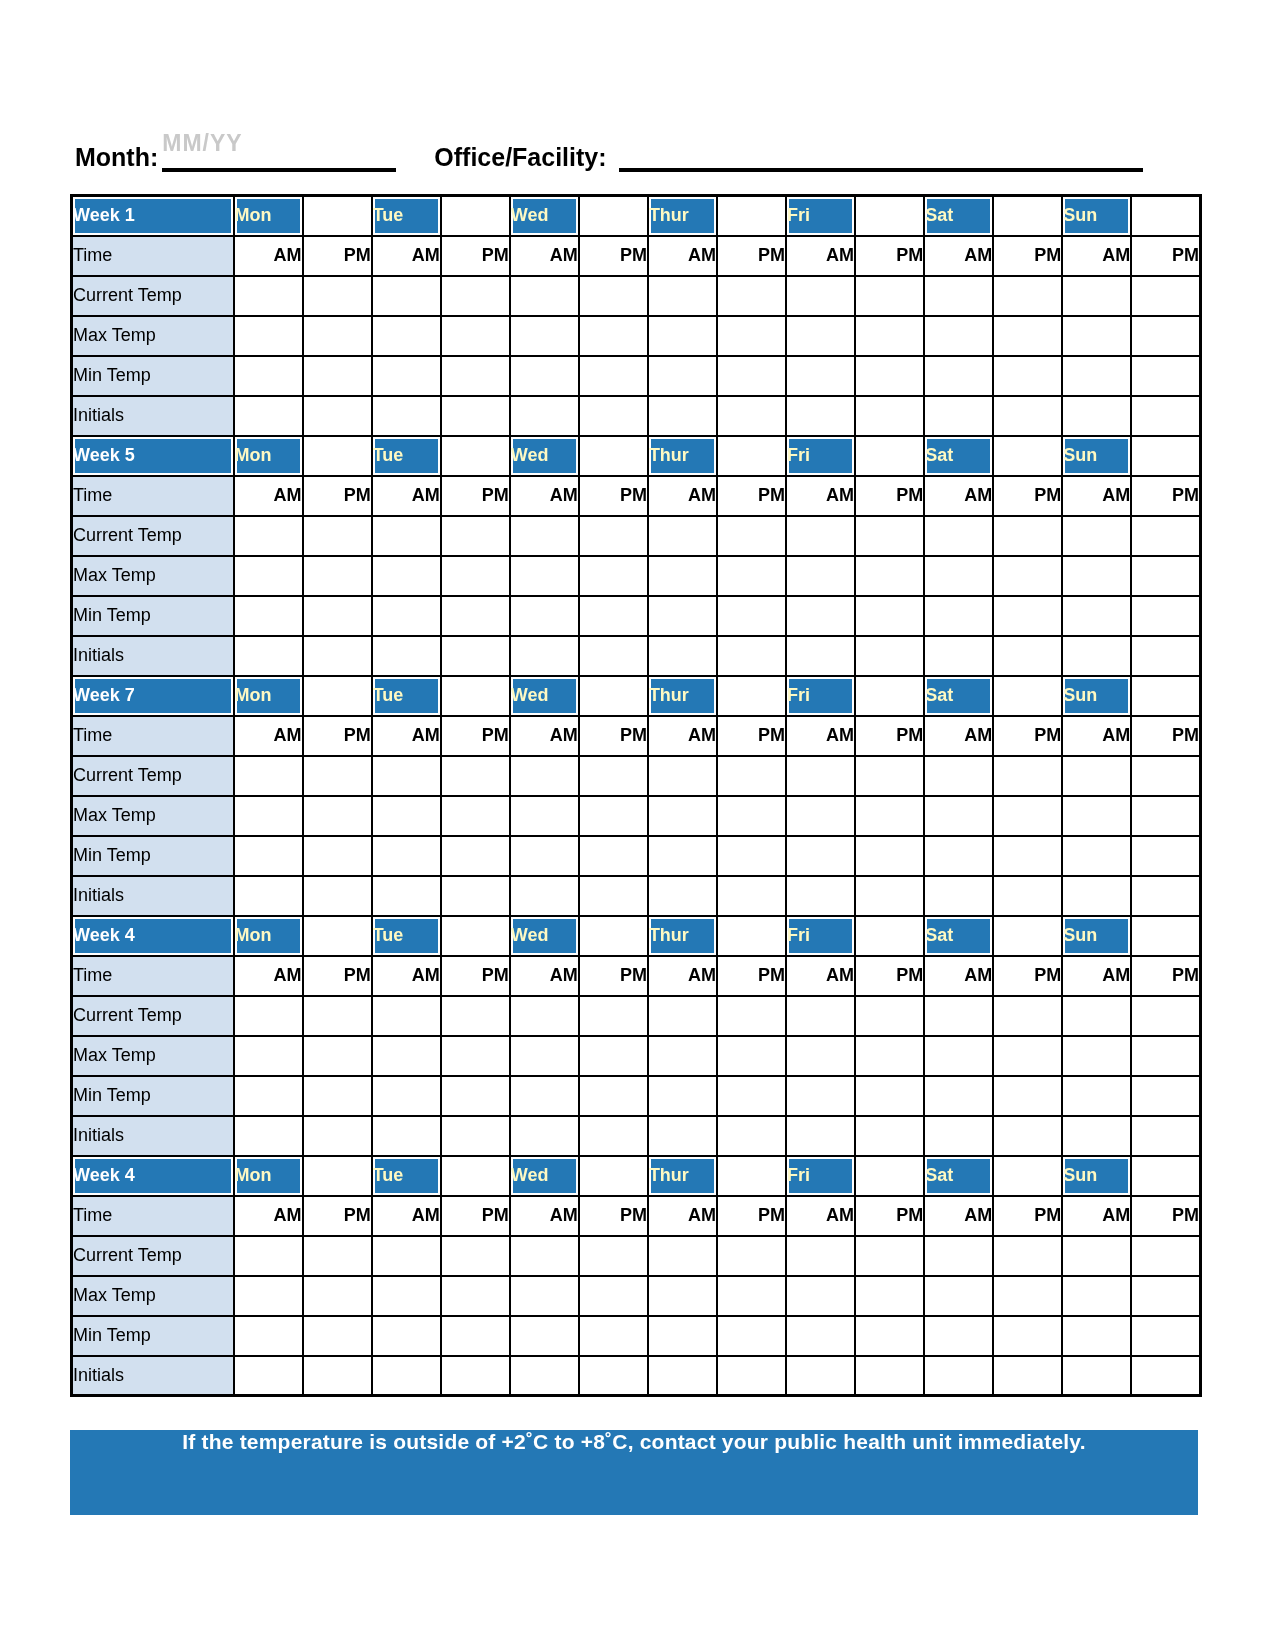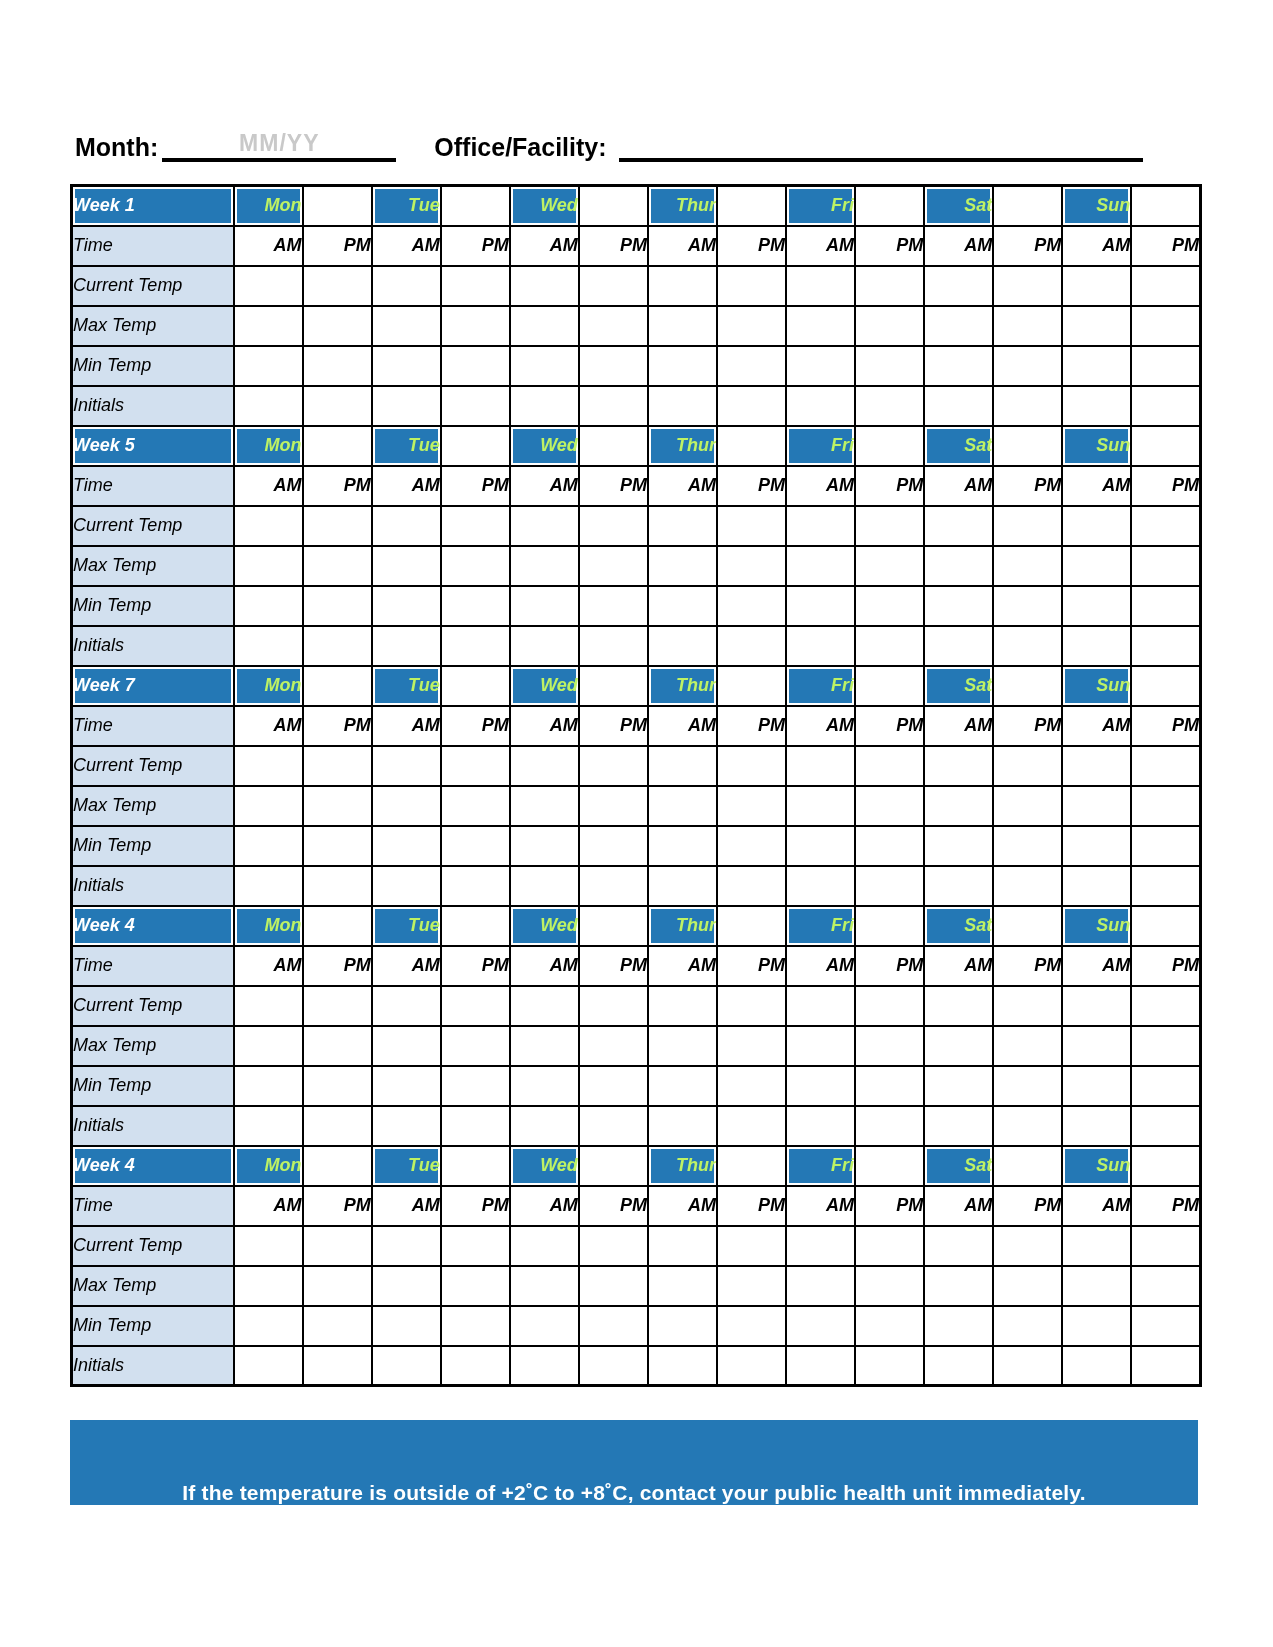--- a/index.html
+++ b/index.html
@@ -21,68 +21,67 @@
     display:flex; align-items:flex-end;
     margin:130px 130px 0 75px;
   }
   .form-label{
     font-weight:bold; font-size:25px; line-height:1.15;
     white-space:nowrap; color:#000;
   }
   .month-line{
     display:inline-block; width:234px;
     border-bottom:4px solid var(--border-black);
-    text-align:center; padding-bottom:1px; margin-left:4px;
+    text-align:left; padding-bottom:11px; margin-left:4px;
   }
   .placeholder{
     color:var(--placeholder-gray); font-weight:bold; font-size:23px;
     letter-spacing:1px;
   }
   .office-label{ margin-left:38px; }
   .office-line{
     flex:1; margin-left:12px; height:0;
     border-bottom:4px solid var(--border-black);
   }
   
   .log-table{
     border-collapse:collapse; table-layout:fixed;
     width:1132px; margin:22px 12px 0 70px;
     border:3px solid var(--border-black);
-    font-style:italic;
   }
   .label-col{ width:162px; }
   .log-table td{
     border:2px solid var(--border-black);
     height:40px; padding:0; vertical-align:middle;
     font-size:18px; overflow:hidden;
   }
   .week-cell{
     background:var(--header-blue); color:#fff; font-weight:bold;
     font-size:18px; padding-left:12px;
     box-shadow:inset 0 0 0 2px #ffffff;
   }
   .day-cell{
-    background:var(--header-blue); color:#bef264; font-weight:bold;
-    font-size:17px; text-align:right;
+    background:var(--header-blue); color:#fef9c3; font-weight:bold;
+    font-size:17px; text-align:left;
     box-shadow:inset 0 0 0 2px #ffffff;
   }
   .gap-cell{ background:#ffffff; }
   .label-cell{
     background:var(--label-blue); padding-left:12px; font-size:18px;
   }
   .ampm-cell{
     background:#ffffff; font-size:11px; font-weight:bold;
     text-align:right; padding-right:10px;
   }
   .entry-cell{ background:#ffffff; }
   
   .footer-banner{
     width:1128px; height:85px; margin:33px 0 0 70px;
     background:var(--banner-blue);
-    display:flex; align-items:flex-end; justify-content:center;
+    display:flex; align-items:flex-start; justify-content:center;
   }
   .footer-text{
     color:#ffffff; font-weight:bold; font-size:21px;
     letter-spacing:0.2px; white-space:nowrap;
   }
 </style>
 </head>
 <body>
 
 <div class="header-row">

